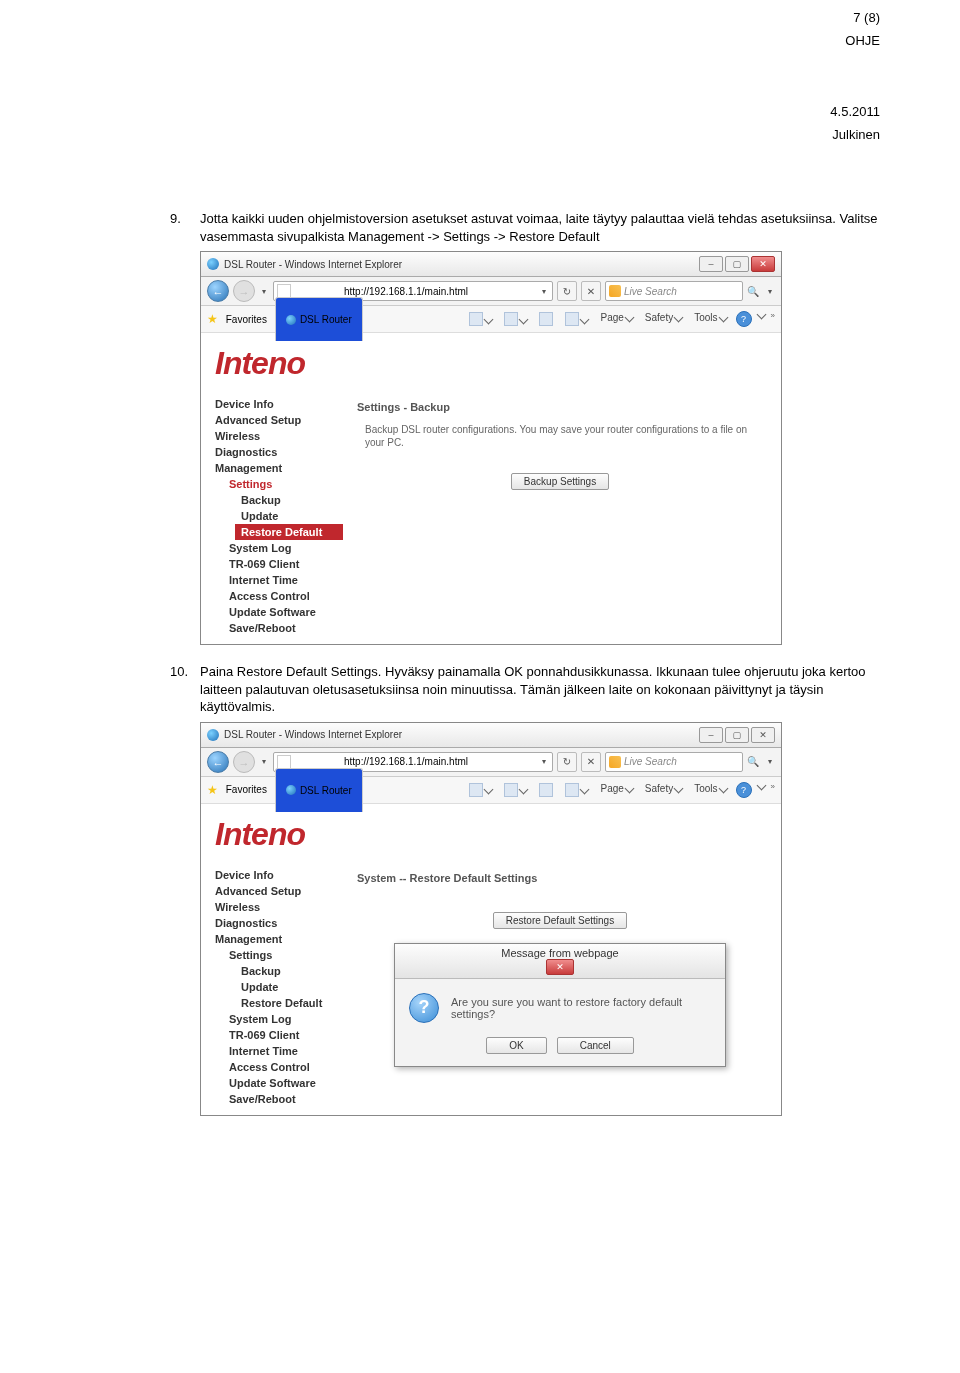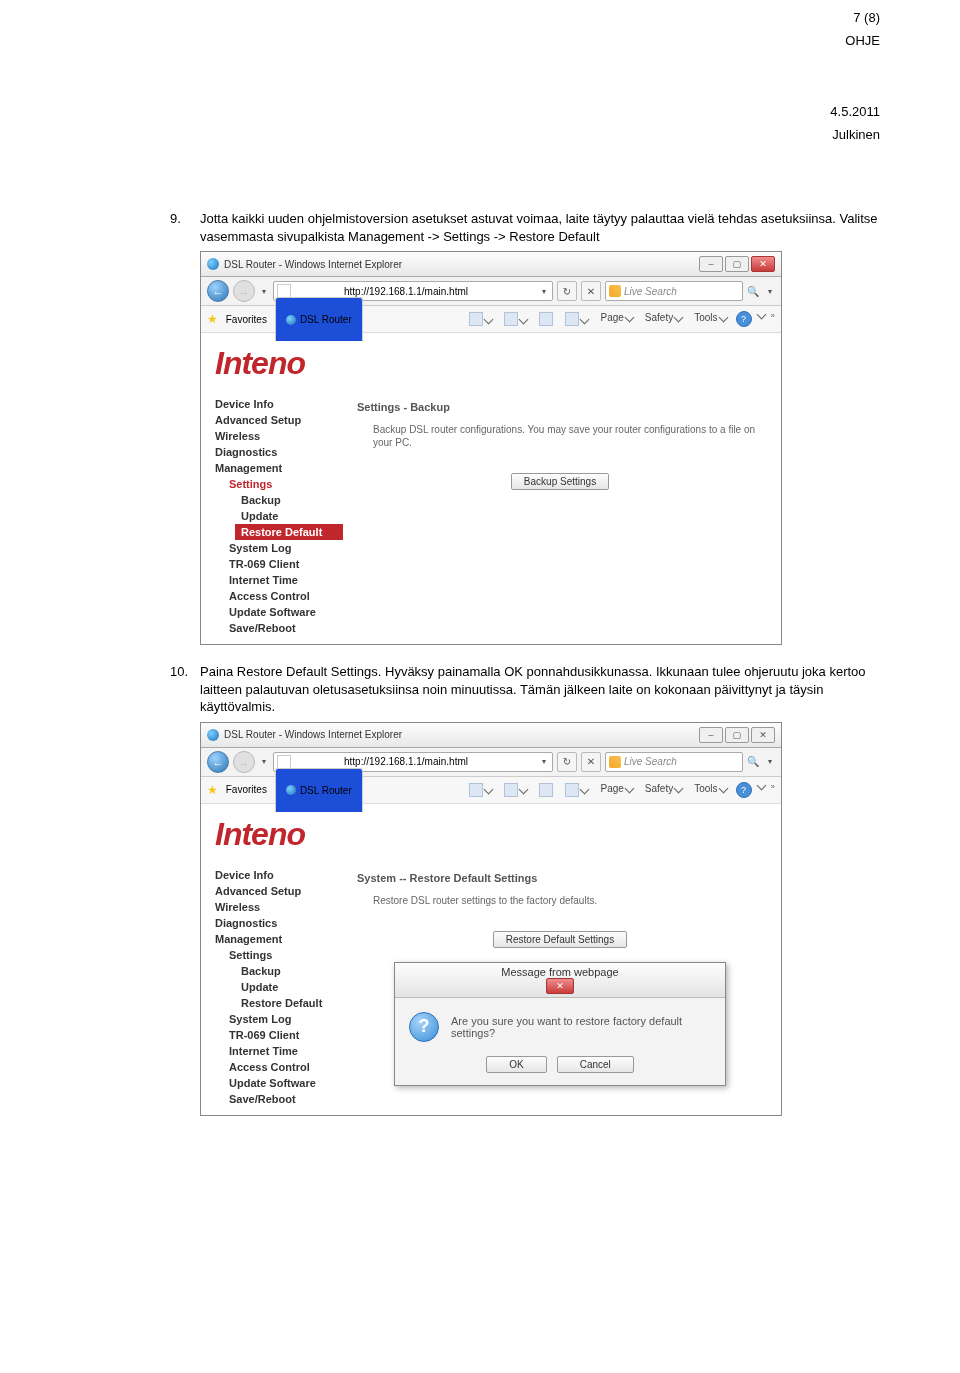--- a/index.html
+++ b/index.html
@@ -121,21 +121,21 @@
   .router-body{display:flex;min-height:300px;}
   .router-side{width:138px;padding:12px 8px 8px 14px;box-sizing:border-box;}
   .logo{color:#c0272d;font-weight:bold;font-size:32px;font-style:italic;letter-spacing:-1px;margin-bottom:14px;font-family:Arial Black,Arial;}
   .menu div{padding:2px 0;font-size:11px;font-weight:bold;color:#333;}
   .menu .sub{padding-left:14px;font-weight:bold;}
   .menu .sub2{padding-left:26px;font-weight:bold;}
   .menu .hl{background:#c0272d;color:#fff;padding:2px 6px;margin-left:20px;width:96px;}
   .menu .red{color:#c0272d;}
   .router-main{flex:1;padding:52px 18px 18px 18px;color:#555;}
   .router-main h4{font-size:11px;color:#555;margin:16px 0 10px 0;}
-  .router-main p{font-size:10px;color:#666;margin:0 0 6px 16px;line-height:1.3;}
+  .router-main p{font-size:10px;color:#666;margin:0 0 6px 8px;line-height:1.3;}
   .uibtn{display:inline-block;border:1px solid #999;background:linear-gradient(#fdfdfd,#e6e6e6);padding:2px 12px;font-size:10px;color:#333;border-radius:2px;margin-top:18px;}
   .center{text-align:center;}
   
   .dlg{margin:14px auto 10px auto;width:330px;border:1px solid #888;background:#f3f3f3;box-shadow:2px 2px 6px rgba(0,0,0,0.3);font-size:11px;}
   .dlg-title{background:linear-gradient(#fdfdfd,#e4e4e4);border-bottom:1px solid #bbb;padding:3px 6px;display:flex;align-items:center;flex-direction:column;}
   .dlg-title span{flex:1;color:#333;}
   .dlg-title .x{width:26px;height:14px;background:linear-gradient(#f08d8d,#c83b3b);border:1px solid #a33;border-radius:2px;color:#fff;display:flex;align-items:center;justify-content:center;font-size:9px;}
   .dlg-body{padding:14px 14px 8px 14px;display:flex;align-items:center;gap:12px;}
   .qmark{width:28px;height:28px;border-radius:50%;background:radial-gradient(circle at 35% 30%,#a7d5fb,#3b8dd6);border:1px solid #2a70b9;display:flex;align-items:center;justify-content:center;color:#fff;font-size:18px;font-weight:bold;flex-shrink:0;}
   .dlg-btns{padding:6px 12px 12px;display:flex;justify-content:center;gap:10px;}
@@ -353,21 +353,20 @@
           <div class="sub">System Log</div>
           <div class="sub">TR-069 Client</div>
           <div class="sub">Internet Time</div>
           <div class="sub">Access Control</div>
           <div class="sub">Update Software</div>
           <div class="sub">Save/Reboot</div>
         </div>
       </div>
       <div class="router-main">
         <h4>System -- Restore Default Settings</h4>
-        <p>Restore DSL router settings to the factory defaults.</p>
         <div class="center">
           <span class="uibtn">Restore Default Settings</span>
         </div>
 
         <div class="dlg">
           <div class="dlg-title">
             <span>Message from webpage</span>
             <div class="x">✕</div>
           </div>
           <div class="dlg-body">

